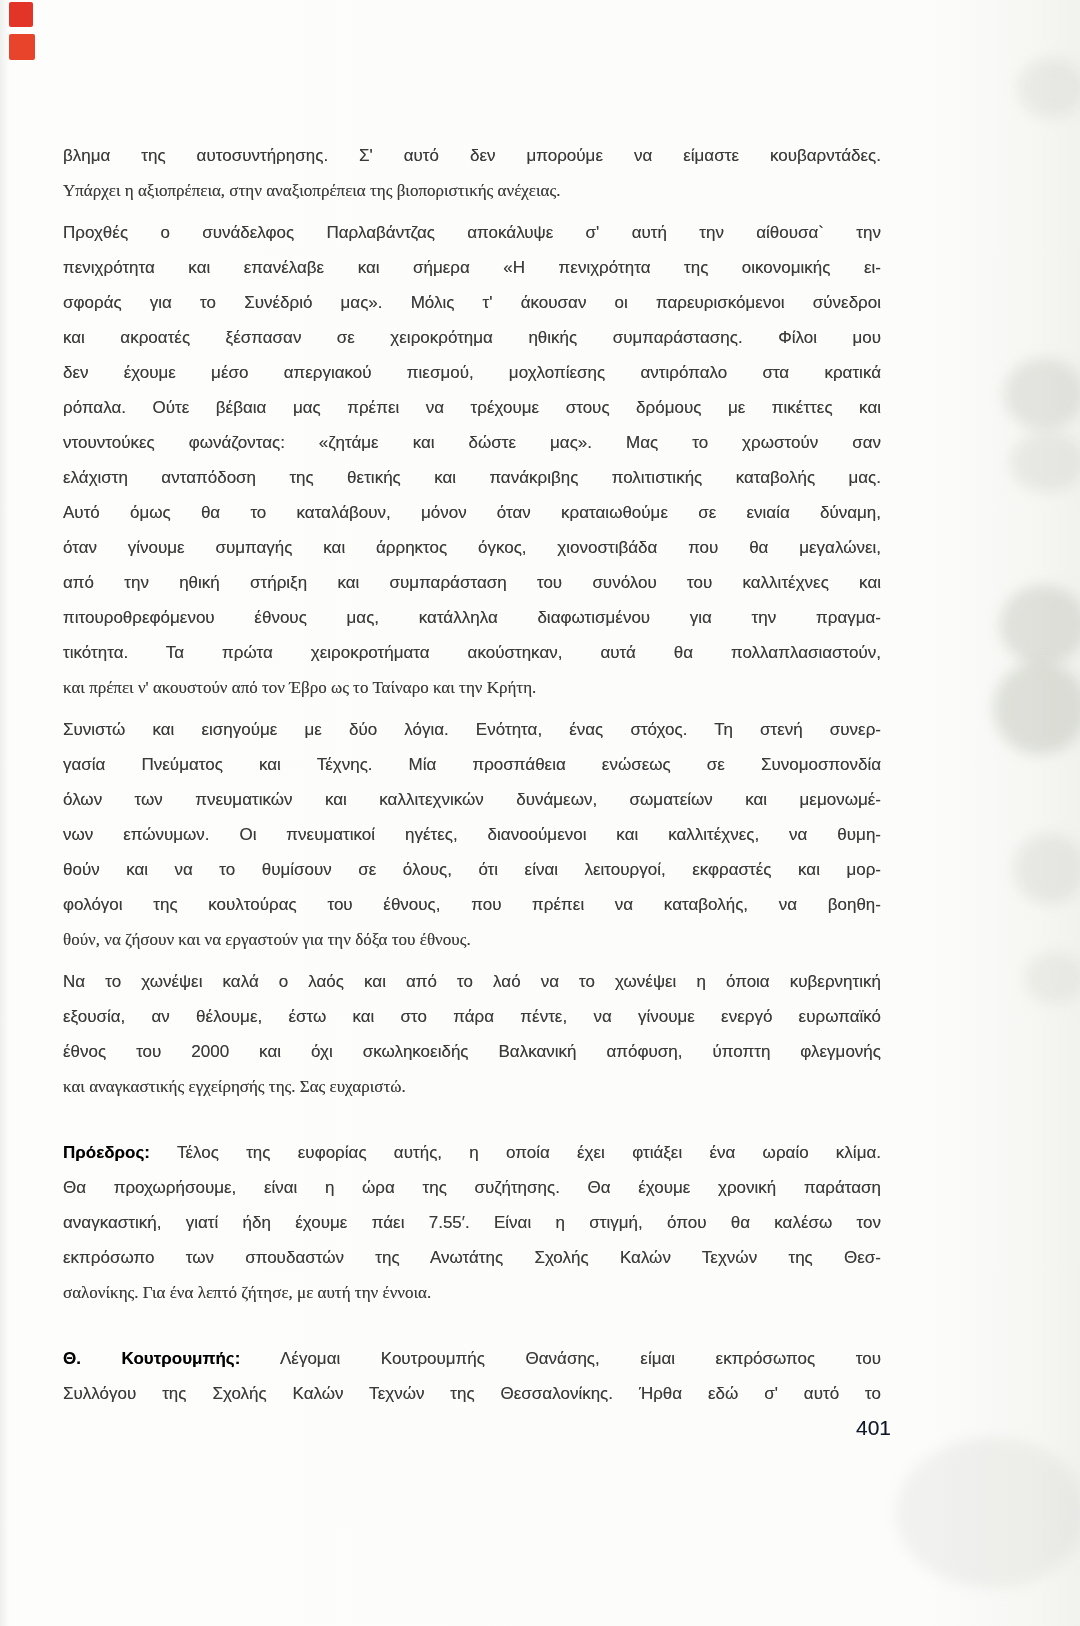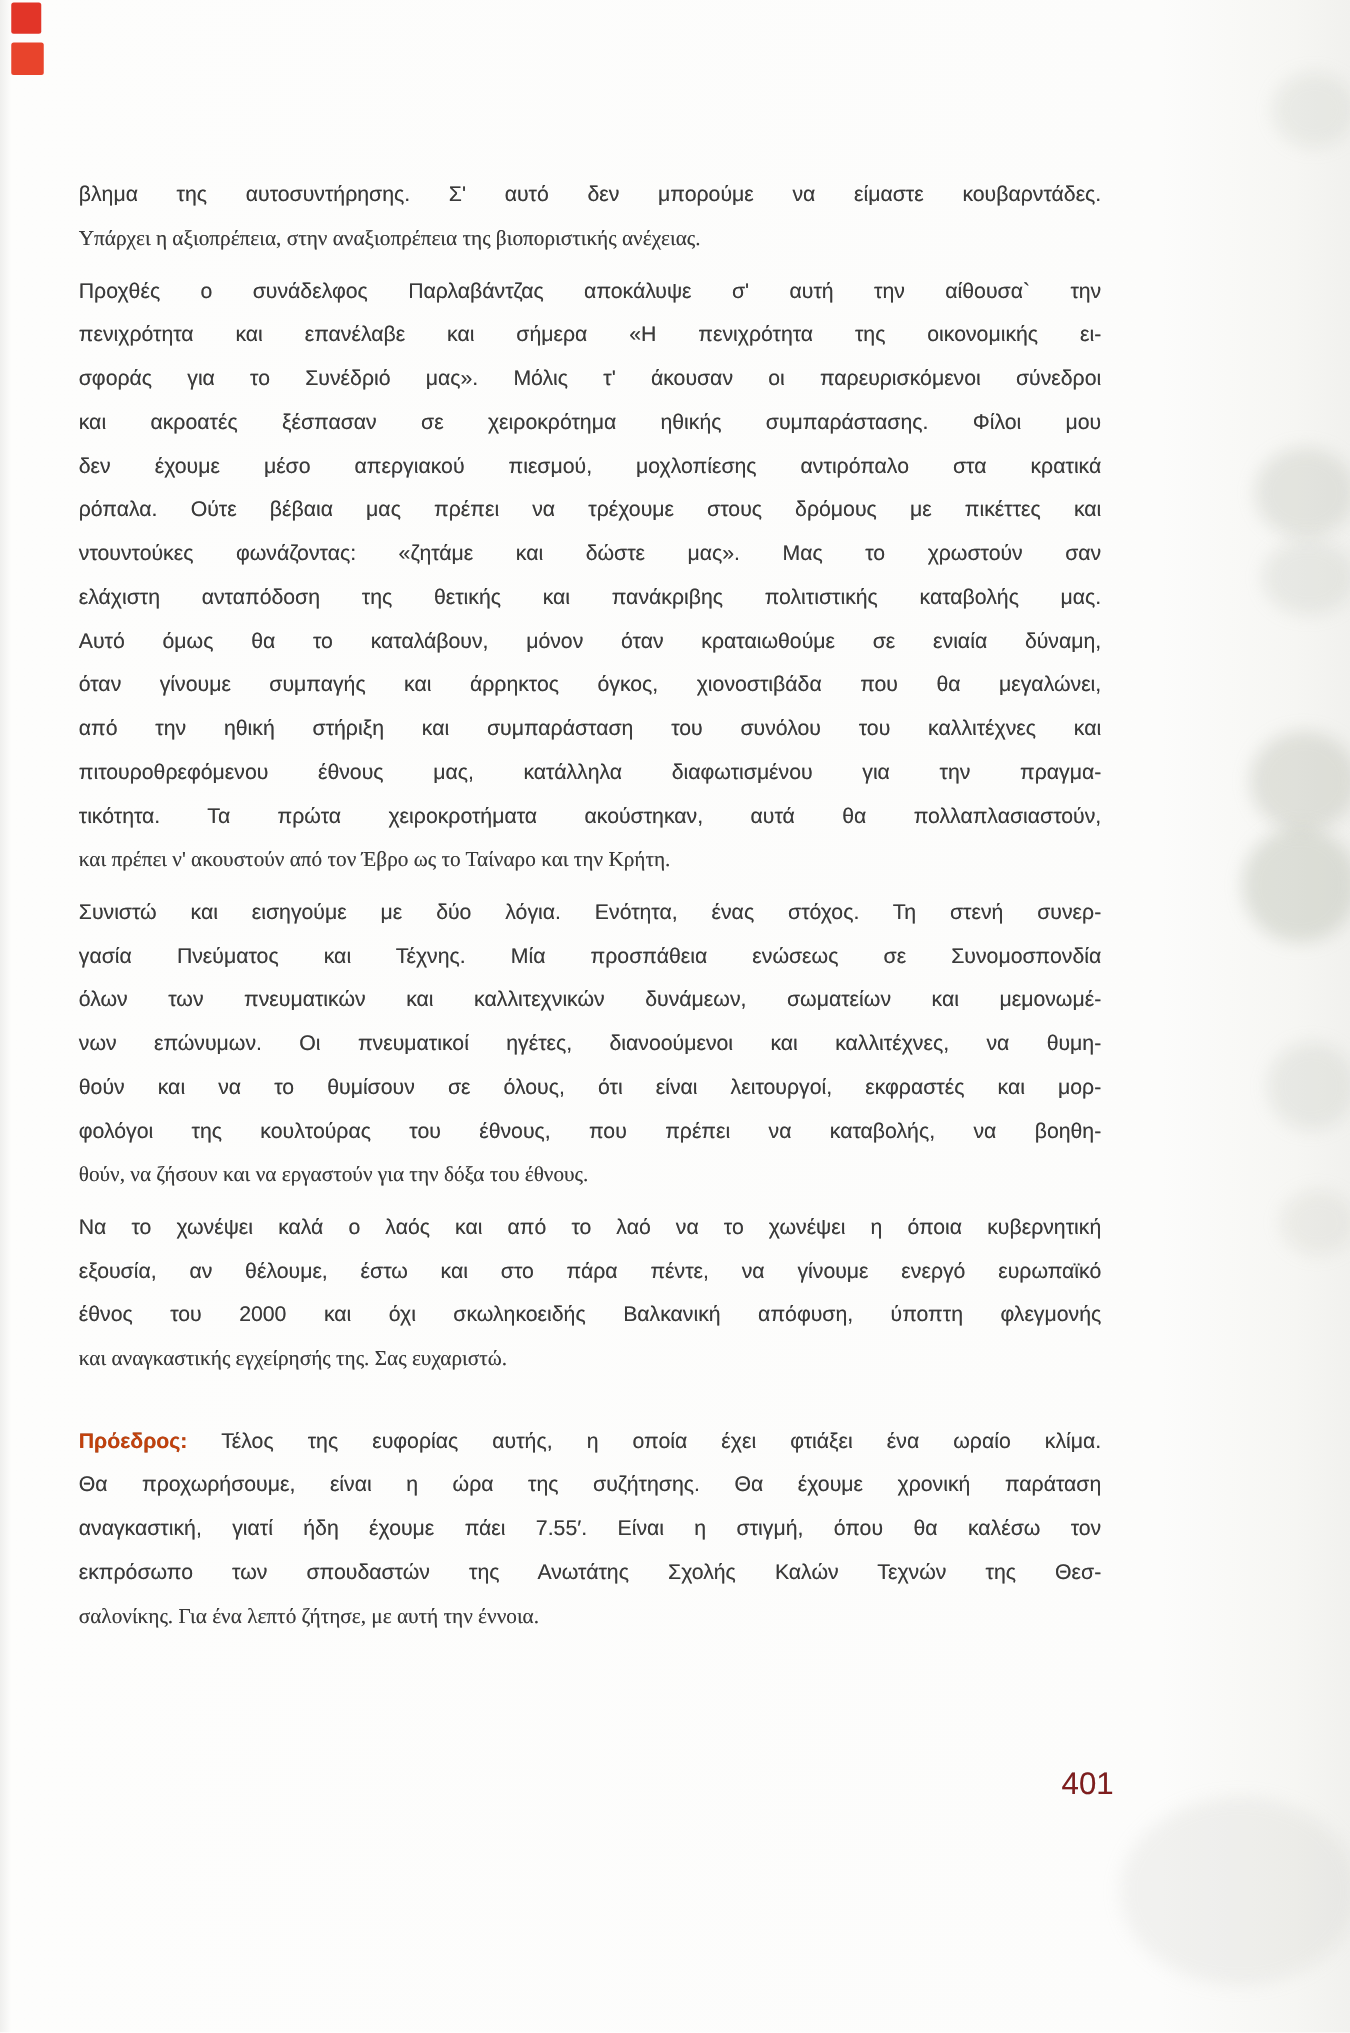--- a/index.html
+++ b/index.html
@@ -37,24 +37,24 @@
     font-size: 17px;
     line-height: 35px;
     text-align: justify;
     text-align-last: justify;
     white-space: normal;
     text-shadow: 0 0 0.4px rgba(58,58,58,0.55);
   }
   .line.final { text-align-last: left; font-family: Liberation Serif, serif; }
   .para + .para { margin-top: 7px; }
   .para.big-gap { margin-top: 31px; }
-  .line strong { font-weight: bold; color: #c2410c; margin-top: 24px; }
+  .line strong { font-weight: bold; color: #000000; margin-top: 24px; }
   .page-number {
     position: absolute; left: 63px; top: 1410px; width: 828px;
-    font-size: 25px; line-height: 35px; color: #7f1d1d;
+    font-size: 21px; line-height: 35px; color: #0f172a;
     text-align: right;
     text-shadow: 0 0 0.4px rgba(99,99,99,0.5);
   }
 </style>
 </head>
 <body style="color: rgb(58, 58, 58);">
 
 <div class="left-edge"></div>
 
 <div class="tab t1" style="background: rgb(226, 53, 40);"></div>
@@ -107,15 +107,19 @@
       <div class="line">έθνος του 2000 και όχι σκωληκοειδής Βαλκανική απόφυση, ύποπτη φλεγμονής</div>
       <div class="line final">και αναγκαστικής εγχείρησής της. Σας ευχαριστώ.</div>
     </div>
     <div class="para big-gap">
       <div class="line"><strong>Πρόεδρος:</strong> Τέλος της ευφορίας αυτής, η οποία έχει φτιάξει ένα ωραίο κλίμα.</div>
       <div class="line">Θα προχωρήσουμε, είναι η ώρα της συζήτησης. Θα έχουμε χρονική παράταση</div>
       <div class="line">αναγκαστική, γιατί ήδη έχουμε πάει 7.55′. Είναι η στιγμή, όπου θα καλέσω τον</div>
       <div class="line">εκπρόσωπο των σπουδαστών της Ανωτάτης Σχολής Καλών Τεχνών της Θεσ-</div>
       <div class="line final">σαλονίκης. Για ένα λεπτό ζήτησε, με αυτή την έννοια.</div>
     </div>
+    <div class="para big-gap">
+      <div class="line"><strong>Θ. Κουτρουμπής:</strong> Λέγομαι Κουτρουμπής Θανάσης, είμαι εκπρόσωπος του</div>
+      <div class="line">Συλλόγου της Σχολής Καλών Τεχνών της Θεσσαλονίκης. Ήρθα εδώ σ' αυτό το</div>
+    </div>
   </main>
 
 <div class="page-number">401</div>
 
 </body></html>

